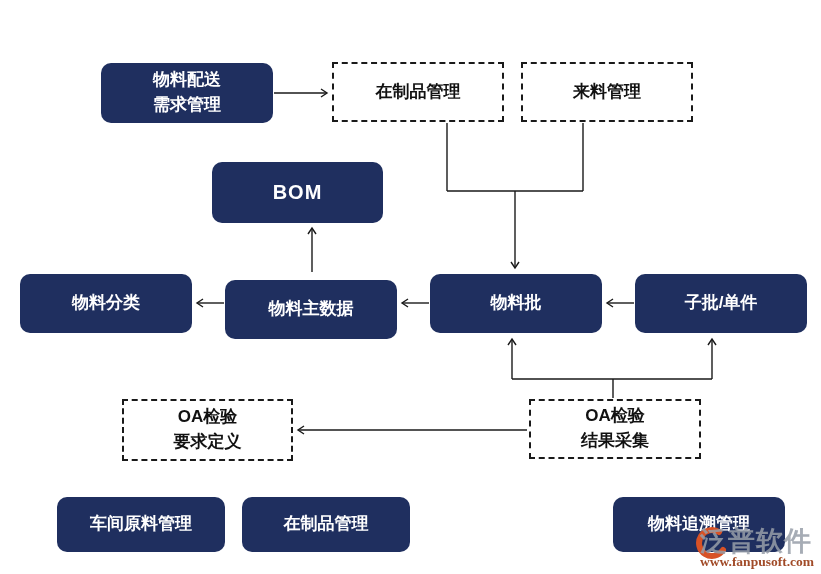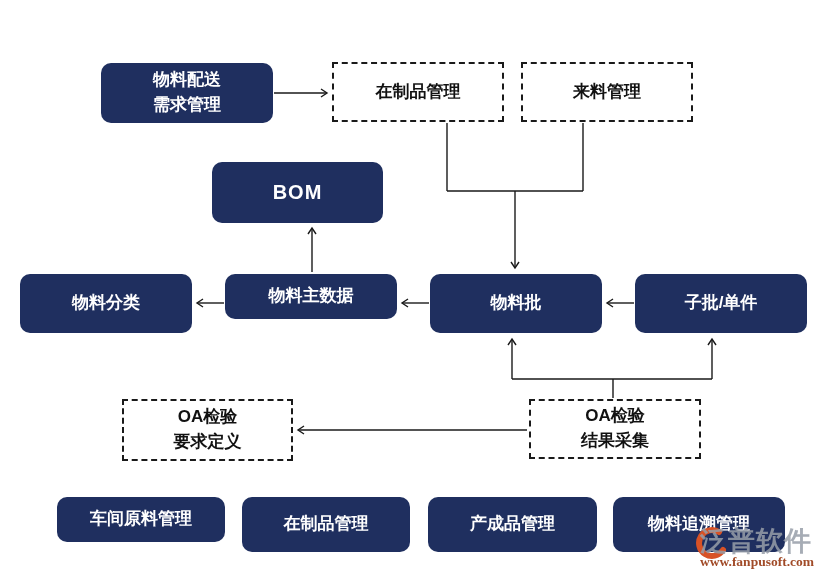--- a/index.html
+++ b/index.html
@@ -85,37 +85,36 @@
 需求管理</div>
 
   <div class="box dashed" style="left:332px;top:62px;width:172px;height:60px">在制品管理</div>
 
   <div class="box dashed" style="left:521px;top:62px;width:172px;height:60px">来料管理</div>
 
   <div class="box solid bom" style="left:212px;top:162px;width:171px;height:61px">BOM</div>
 
   <div class="box solid" style="left:20px;top:274px;width:172px;height:59px">物料分类</div>
 
-  <div class="box solid" style="left:225px;top:274px;width:172px;height:45px">物料主数据</div>
+  <div class="box solid" style="left:225px;top:280px;width:172px;height:59px">物料主数据</div>
 
   <div class="box solid" style="left:430px;top:274px;width:172px;height:59px">物料批</div>
 
   <div class="box solid" style="left:635px;top:274px;width:172px;height:59px">子批/单件</div>
 
   <div class="box dashed" style="left:122px;top:399px;width:171px;height:62px">OA检验
 要求定义</div>
 
   <div class="box dashed" style="left:529px;top:399px;width:172px;height:60px">OA检验
 结果采集</div>
 
-  <div class="box solid" style="left:57px;top:497px;width:168px;height:45px">车间原料管理</div>
+  <div class="box solid" style="left:57px;top:497px;width:168px;height:55px">车间原料管理</div>
 
   <div class="box solid" style="left:242px;top:497px;width:168px;height:55px">在制品管理</div>
 
-  <div class="box solid" style="left:428px;top:497px;width:169px;height:55px">产成品管理</div>
 
   <div class="box solid" style="left:613px;top:497px;width:172px;height:55px">物料追溯管理</div>
 
   <div class="watermark">
     <svg class="wm-swoosh" width="36" height="38" viewBox="0 0 36 38" xmlns="http://www.w3.org/2000/svg">
       <path d="M 27 6 A 13 13 0 1 0 31 24" fill="none" stroke="var(--watermark-swoosh,#d85226)" stroke-width="6" stroke-linecap="round"></path>
     </svg>
     <div class="wm-logo">泛普软件</div>
     <div class="wm-url">www.fanpusoft.com</div>
   </div>

